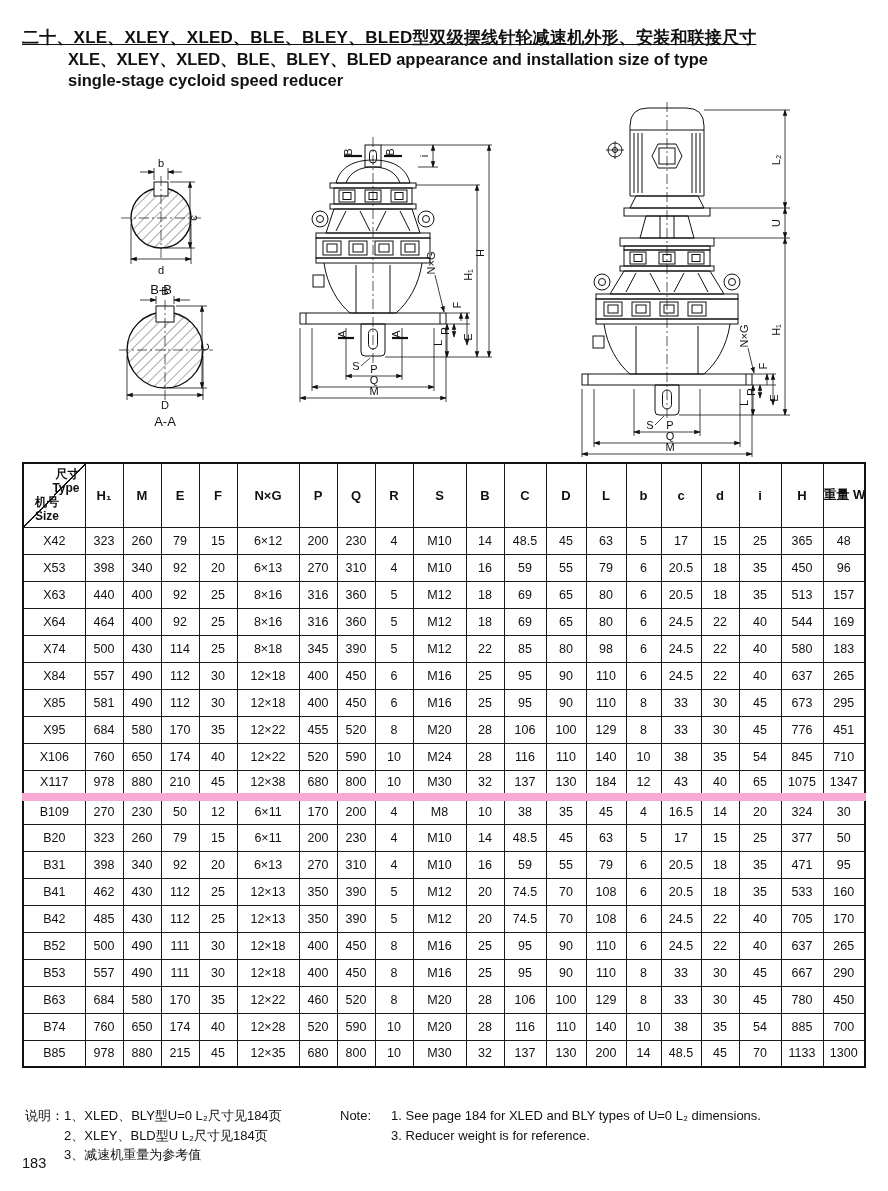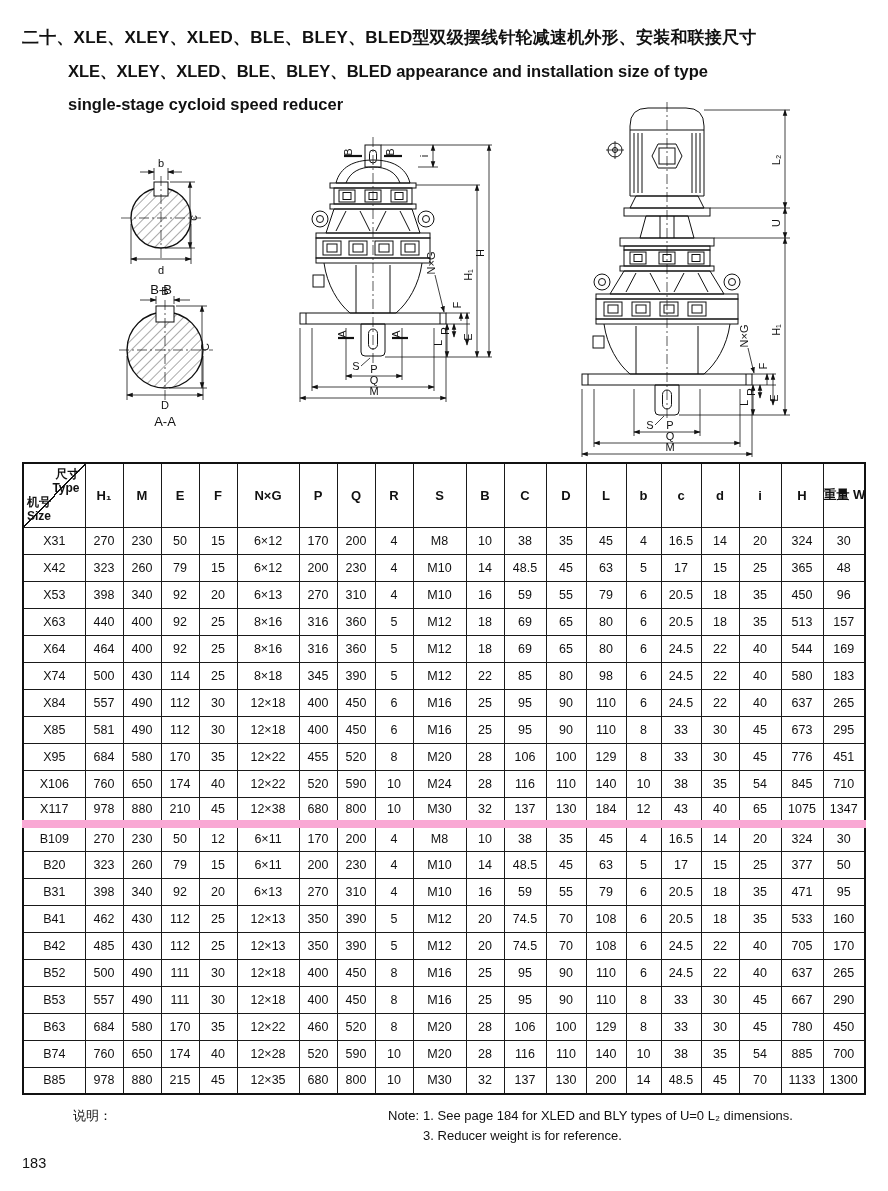--- a/index.html
+++ b/index.html
@@ -2,22 +2,22 @@
 <html><head>
 <meta charset="utf-8">
 <style>
   * { margin:0; padding:0; box-sizing:border-box; }
   body {
     width:888px; height:1191px; position:relative; background:#fff;
     font-family:"Liberation Sans","DejaVu Sans",sans-serif; color:#111;
   }
   
   .title-block { position:absolute; left:22px; top:26px; width:845px; }
-  .t1 { font-size:17px; font-weight:bold; letter-spacing:0.2px; }
-  .t2, .t3 { font-size:16.5px; font-weight:bold; margin-left:46px; margin-top:12px; }
+  .t1 { font-size:17px; font-weight:bold; letter-spacing:0.2px;text-decoration:underline; }
+  .t2, .t3 { font-size:16.5px; font-weight:bold; margin-left:46px; margin-top:0; }
   
   .drw { position:absolute; }
   svg text { font-family:"Liberation Sans","DejaVu Sans",sans-serif; font-size:11px; fill:#111; }
   svg text.cap { font-size:13px; }
   .ln  { stroke:#111; stroke-width:1; fill:none; }
   .fw  { stroke:#111; stroke-width:1; fill:#fff; }
   .dim { stroke:#111; stroke-width:0.8; fill:none; }
   .cl  { stroke:#111; stroke-width:0.7; fill:none; stroke-dasharray:10 3 2 3; }
   .thk { stroke:#111; stroke-width:2.2; fill:none; }
   
@@ -26,29 +26,29 @@
   #dim-table th, #dim-table td { border:1px solid #1a1a1a; text-align:center;
     vertical-align:middle; font-size:12.5px; padding:0; white-space:nowrap; overflow:hidden; }
   #dim-table tbody td { height:27px; }
   #dim-table thead th { height:64px; font-weight:bold; font-size:13px; }
   #dim-table tr.sep td { border-top:8px solid #f9a8d4; }
   th.corner { position:relative;
     background:linear-gradient(to bottom right, transparent calc(50% - 0.7px),
       #111 calc(50% - 0.7px), #111 calc(50% + 0.7px), transparent calc(50% + 0.7px));margin-left:39px; }
   th.corner .c-top { position:absolute; right:5px; top:3px; text-align:right;
     font-size:12px; font-weight:bold; line-height:1.2; white-space:pre-line; }
-  th.corner .c-bot { position:absolute; left:3px; bottom:3px; text-align:left;
+  th.corner .c-bot { position:absolute; left:11px; bottom:3px; text-align:left;
     font-size:12px; font-weight:bold; line-height:1.2; white-space:pre-line; }
   th.wt { font-size:11.5px; line-height:1.3; white-space:pre-line; }
   
   .notes { position:absolute; top:1106px; font-size:13px; line-height:1.5; }
   .notes-zh { left:25px; }
   .notes-en { left:340px; }
   .note-row { display:flex; }
-  .note-label { white-space:nowrap;margin-left:48px; }
+  .note-label { white-space:nowrap; }
   .note-lines div { white-space:nowrap; }
   .page-num { position:absolute; left:22px; top:1155px; font-size:14.5px; }
 </style>
 </head>
 <body>
 
 <div class="title-block">
   <div class="t1">二十、XLE、XLEY、XLED、BLE、BLEY、BLED型双级摆线针轮减速机外形、安装和联接尺寸</div>
   <div class="t2">XLE、XLEY、XLED、BLE、BLEY、BLED appearance and installation size of type</div>
   <div class="t3">single-stage cycloid speed reducer</div>
@@ -384,42 +384,20 @@
         <th>d</th>
         <th>i</th>
         <th>H</th>
         <th class="wt">重量
 Weight
 (kg)</th>
       </tr>
     </thead>
   <tbody>
       <tr>
-        <td>X31</td>
-        <td>270</td>
-        <td>230</td>
-        <td>50</td>
-        <td>15</td>
-        <td>6×12</td>
-        <td>170</td>
-        <td>200</td>
-        <td>4</td>
-        <td>M8</td>
-        <td>10</td>
-        <td>38</td>
-        <td>35</td>
-        <td>45</td>
-        <td>4</td>
-        <td>16.5</td>
-        <td>14</td>
-        <td>20</td>
-        <td>324</td>
-        <td>30</td>
-      </tr>
-      <tr>
         <td>X42</td>
         <td>323</td>
         <td>260</td>
         <td>79</td>
         <td>15</td>
         <td>6×12</td>
         <td>200</td>
         <td>230</td>
         <td>4</td>
         <td>M10</td>
@@ -851,25 +829,30 @@
         <td>70</td>
         <td>1133</td>
         <td>1300</td>
       </tr>
     </tbody>
 </table>
 
 <div class="notes notes-zh">
   <div class="note-row">
     <span class="note-label">说明：</span>
+    <span class="note-lines">
+      <div>1、XLED、BLY型U=0 L₂尺寸见184页</div>
+      <div>2、XLEY、BLD型U L₂尺寸见184页</div>
+      <div>3、减速机重量为参考值</div>
+    </span>
   </div>
 </div>
 <div class="notes notes-en">
   <div class="note-row">
     <span class="note-label">Note:</span>
-    <span class="note-lines" style="margin-left:4px;">
+    <span class="note-lines" style="margin-left:20px;">
       <div>1. See page 184 for XLED and BLY types of U=0 L₂ dimensions.</div>
       <div>3. Reducer weight is for reference.</div>
     </span>
   </div>
 </div>
 
 <div class="page-num">183</div>
 
 </body></html>

